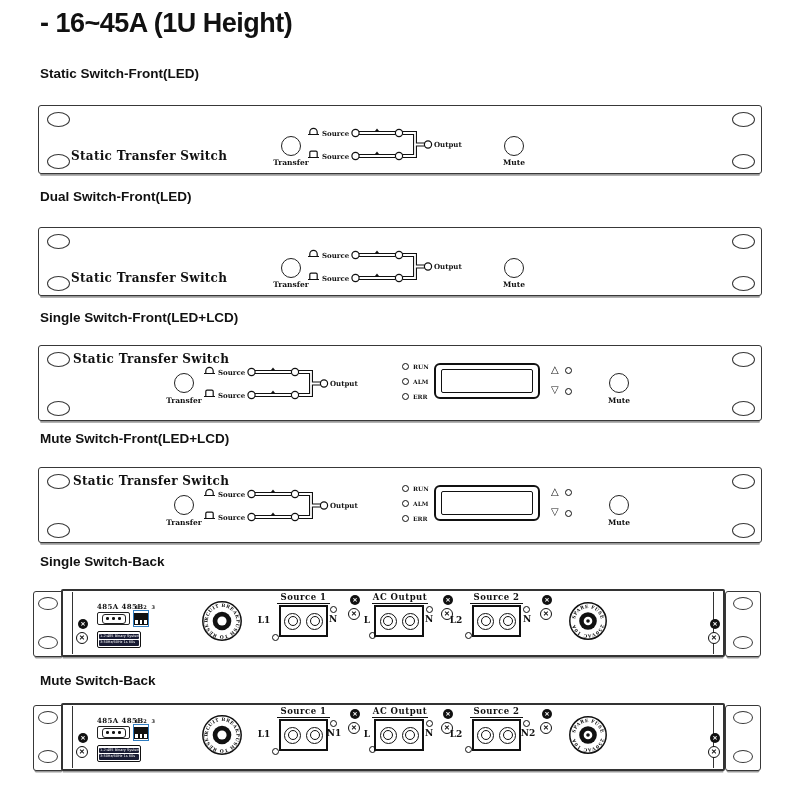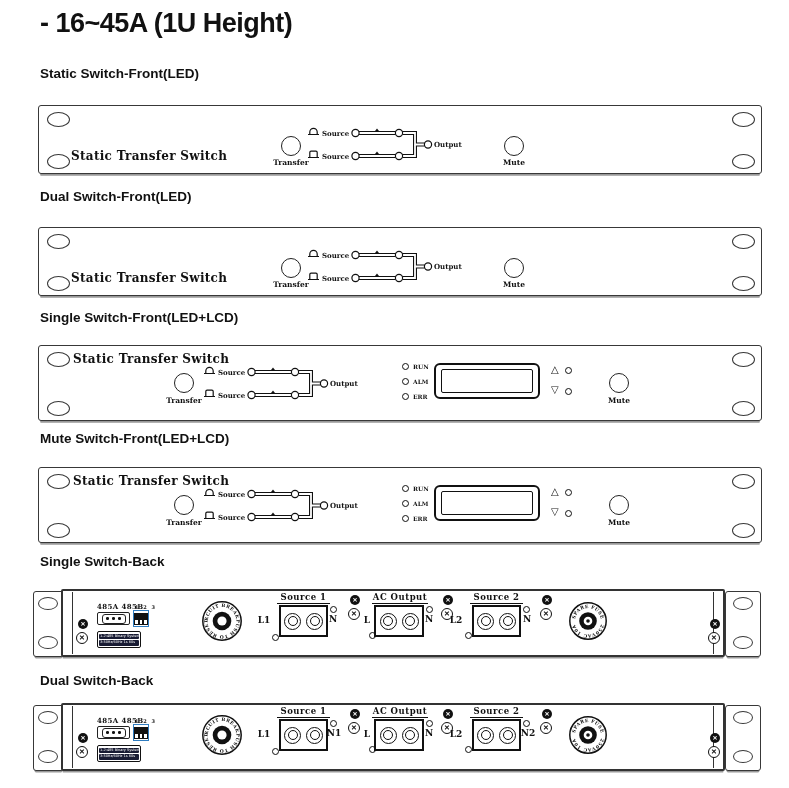--- a/index.html
+++ b/index.html
@@ -59,21 +59,21 @@
 </head>
 <body>
 
 <div class="title">- 16~45A (1U Height)</div>
 
 <div class="sec-h" style="top:66px">Static Switch-Front(LED)</div>
 <div class="sec-h" style="top:189px">Dual Switch-Front(LED)</div>
 <div class="sec-h" style="top:310px">Single Switch-Front(LED+LCD)</div>
 <div class="sec-h" style="top:431px">Mute Switch-Front(LED+LCD)</div>
 <div class="sec-h" style="top:554px">Single Switch-Back</div>
-<div class="sec-h" style="top:673px">Dual Switch-Back</div>
+<div class="sec-h" style="top:673px">Mute Switch-Back</div>
 
 <div class="chassis led" style="top:105px">
   <div class="oval" style="left:8px;top:6px"></div>
   <div class="oval" style="left:8px;top:48px"></div>
   <div class="oval" style="left:693px;top:6px"></div>
   <div class="oval" style="left:693px;top:48px"></div>
   <div class="brand" style="left:32px;top:43px">Static Transfer Switch</div>
   <div class="pushbtn" style="left:242px;top:30px"></div>
   <div class="btn-label" style="left:226px;top:52px;width:52px">Transfer</div>
   <svg class="mimic" style="left:264px;top:15px" width="170" height="48" viewBox="0 0 170 48">

